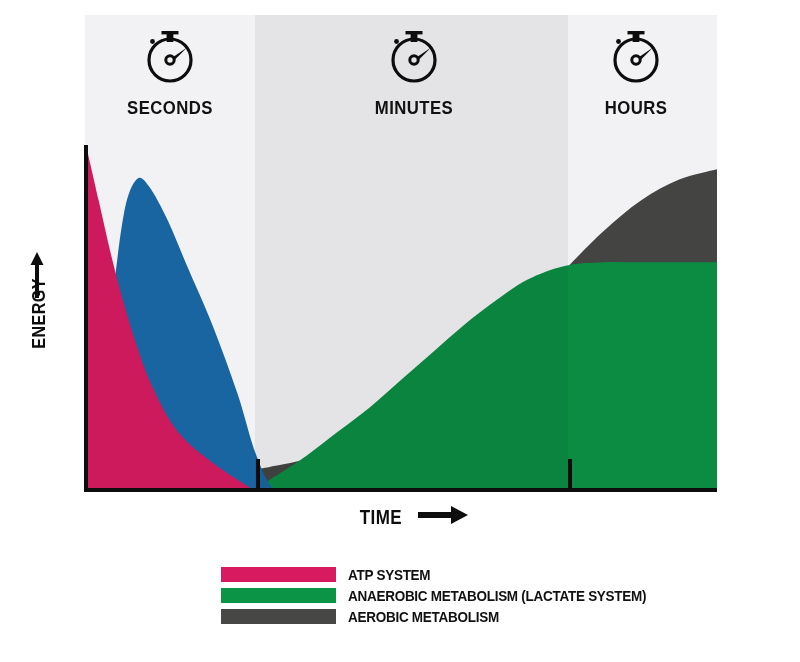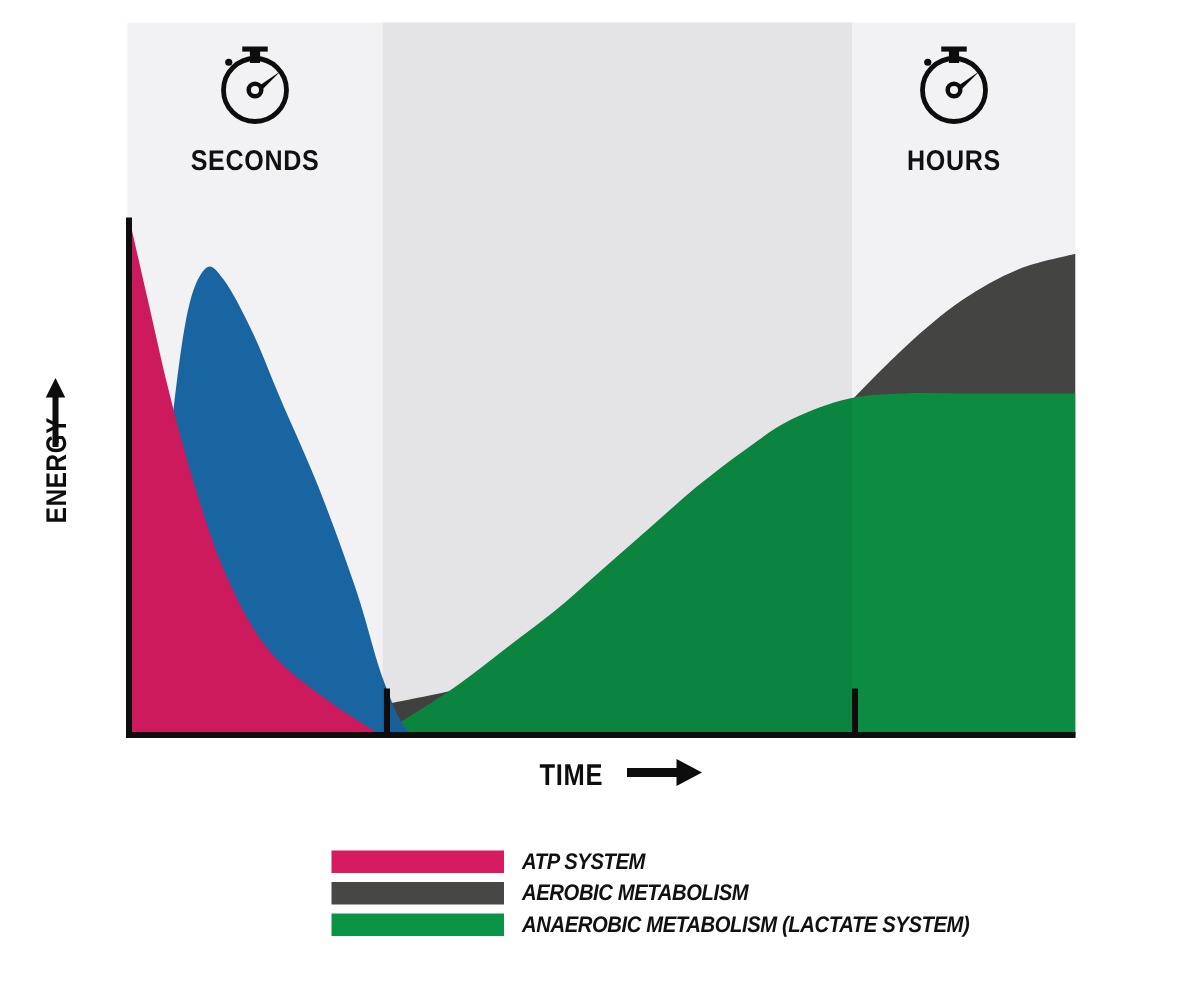--- a/index.html
+++ b/index.html
@@ -59,21 +59,21 @@
   #x-title{
     position:absolute;left:340px;top:505px;
     display:flex;align-items:center;gap:12px;margin-left:16px;
   }
   #x-title .axtext{
     font-weight:bold;font-size:20px;letter-spacing:0.5px;color:#0d0d0d;
     transform:scaleX(0.85);
   }
 
   
-  #legend{position:absolute;left:221px;top:565px;font-style:italic;}
+  #legend{position:absolute;left:221px;top:565px;}
   .legend-row{display:flex;align-items:center;height:18px;margin-bottom:3px;}
   .swatch{width:115px;height:15px;flex:0 0 115px;}
   .legend-label{
     margin-left:12px;
     font-weight:bold;font-size:15px;color:#111111;
     white-space:nowrap;letter-spacing:-0.3px;
     transform:scaleX(0.9);transform-origin:left center;
   }
 </style>
 </head>
@@ -92,20 +92,33 @@
         <rect x="28.6" y="9.5" width="6.8" height="8.5" fill="#0d0d0d"></rect>
         <rect x="23.5" y="7" width="17" height="3.4" fill="#0d0d0d"></rect>
         <circle cx="14.5" cy="17.5" r="2.4" fill="#0d0d0d"></circle>
         <circle cx="32" cy="36" r="4.2" fill="none" stroke="#0d0d0d" stroke-width="3"></circle>
         <path d="M34.8 33.2 L49 23.5 L36.6 36" fill="#0d0d0d"></path>
       </svg>
     </span>
     <span class="plabel">SECONDS</span>
   </div>
 
+  <div class="period" id="period-minutes">
+    <span class="ico">
+      <svg viewBox="0 0 64 64" width="64" height="64">
+        <circle cx="32" cy="36" r="21" fill="none" stroke="#0d0d0d" stroke-width="3.2"></circle>
+        <rect x="28.6" y="9.5" width="6.8" height="8.5" fill="#0d0d0d"></rect>
+        <rect x="23.5" y="7" width="17" height="3.4" fill="#0d0d0d"></rect>
+        <circle cx="14.5" cy="17.5" r="2.4" fill="#0d0d0d"></circle>
+        <circle cx="32" cy="36" r="4.2" fill="none" stroke="#0d0d0d" stroke-width="3"></circle>
+        <path d="M34.8 33.2 L49 23.5 L36.6 36" fill="#0d0d0d"></path>
+      </svg>
+    </span>
+    <span class="plabel">MINUTES</span>
+  </div>
 
   <div class="period" id="period-hours">
     <span class="ico">
       <svg viewBox="0 0 64 64" width="64" height="64">
         <circle cx="32" cy="36" r="21" fill="none" stroke="#0d0d0d" stroke-width="3.2"></circle>
         <rect x="28.6" y="9.5" width="6.8" height="8.5" fill="#0d0d0d"></rect>
         <rect x="23.5" y="7" width="17" height="3.4" fill="#0d0d0d"></rect>
         <circle cx="14.5" cy="17.5" r="2.4" fill="#0d0d0d"></circle>
         <circle cx="32" cy="36" r="4.2" fill="none" stroke="#0d0d0d" stroke-width="3"></circle>
         <path d="M34.8 33.2 L49 23.5 L36.6 36" fill="#0d0d0d"></path>
@@ -147,22 +160,22 @@
       </svg>
     </span>
   </div>
 
   <div id="legend">
       <div class="legend-row">
         <span class="swatch" style="background: rgb(216, 27, 96);"></span>
         <span class="legend-label">ATP SYSTEM</span>
       </div>
       <div class="legend-row">
+        <span class="swatch" style="background: rgb(12, 148, 70);"></span>
+        <span class="legend-label">ANAEROBIC METABOLISM (LACTATE SYSTEM)</span>
+      </div>
+      <div class="legend-row">
         <span class="swatch" style="background: rgb(71, 71, 69);"></span>
         <span class="legend-label">AEROBIC METABOLISM</span>
-      </div>
-      <div class="legend-row">
-        <span class="swatch" style="background: rgb(12, 148, 70);"></span>
-        <span class="legend-label">ANAEROBIC METABOLISM (LACTATE SYSTEM)</span>
       </div>
     </div>
 
 </div>
 
 </body></html>

